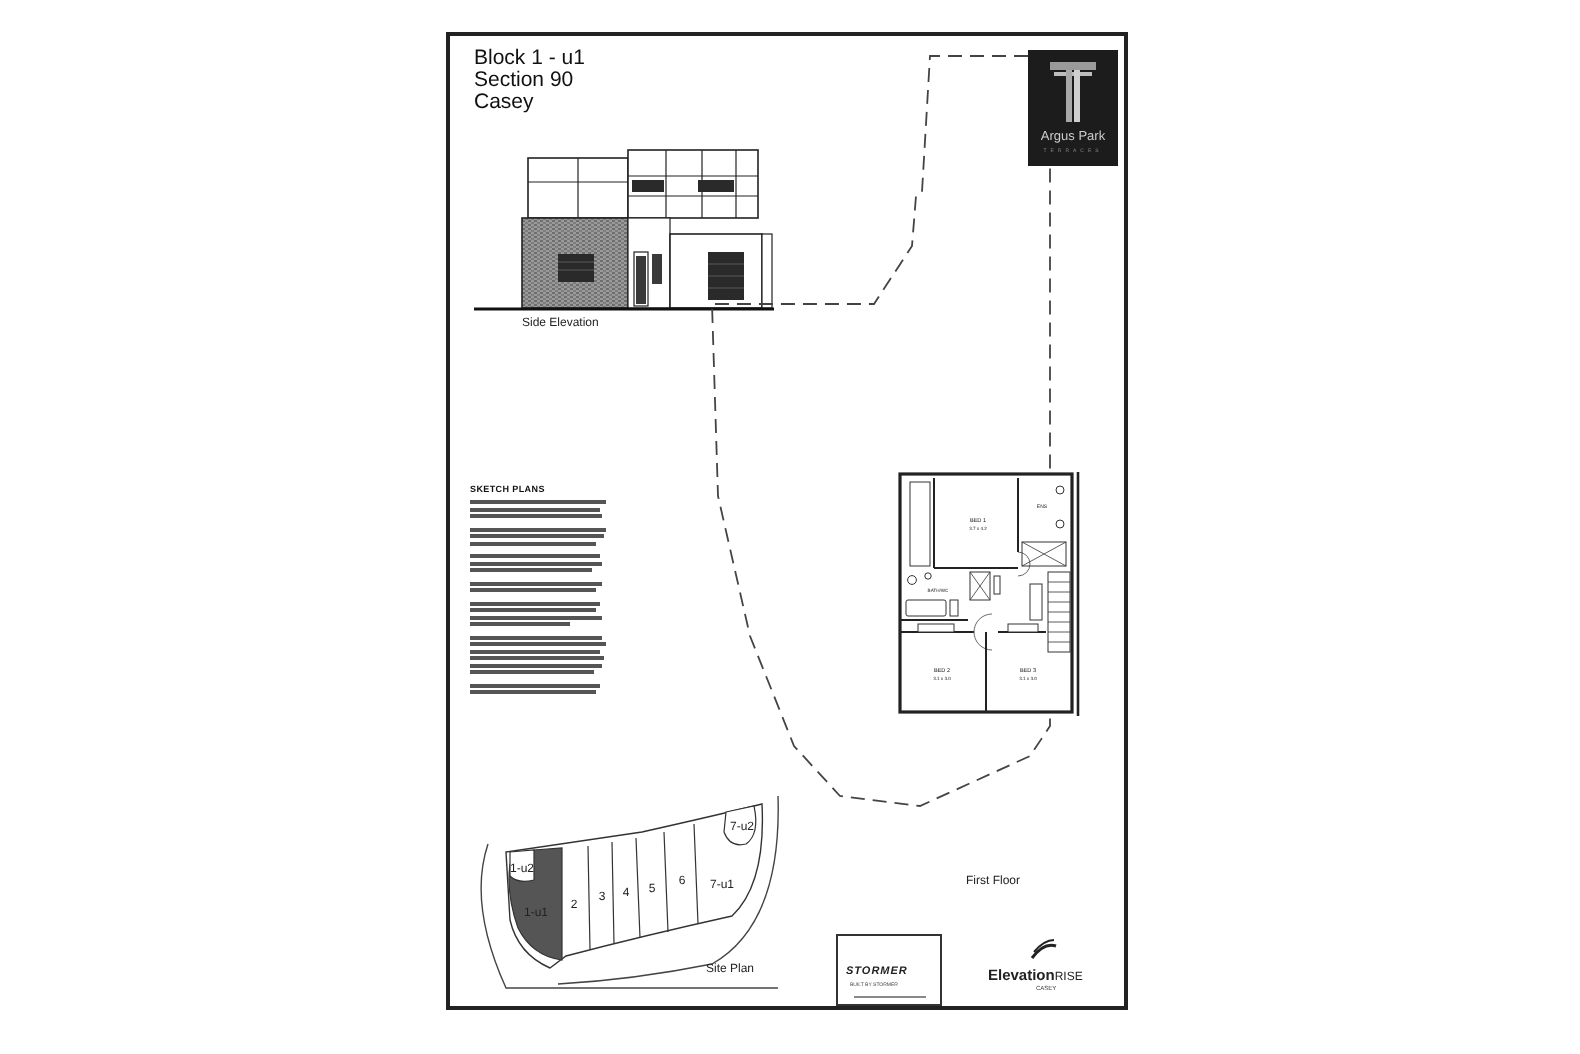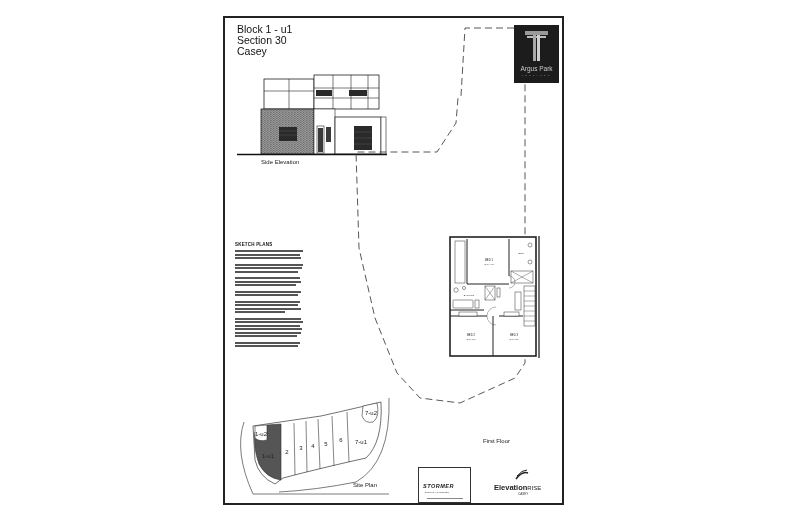--- a/index.html
+++ b/index.html
@@ -22,21 +22,21 @@
   .springbank .rise { font-weight:normal; font-size:6px; }
   .casey-sm { position:absolute; left:293px; top:474px; font-size:3px; color:#333; }
 </style>
 </head>
 <body>
 
 <div class="sheet">
 
   <div class="abs title-block">
     <div>Block 1 - u1</div>
-    <div>Section 30</div>
+    <div>Section 90</div>
     <div>Casey</div>
   </div>
 
   <div class="logo">
     <svg class="abs" style="left:11px;top:6px" width="23" height="30" viewBox="0 0 23 30">
       <rect x="0" y="0" width="23" height="4" fill="#9a9a9a"></rect>
       <rect x="2" y="5" width="19" height="2" fill="#bdbdbd"></rect>
       <rect x="8" y="4" width="3" height="26" fill="#a8a8a8"></rect>
       <rect x="12" y="4" width="3" height="26" fill="#cfcfcf"></rect>
     </svg>

